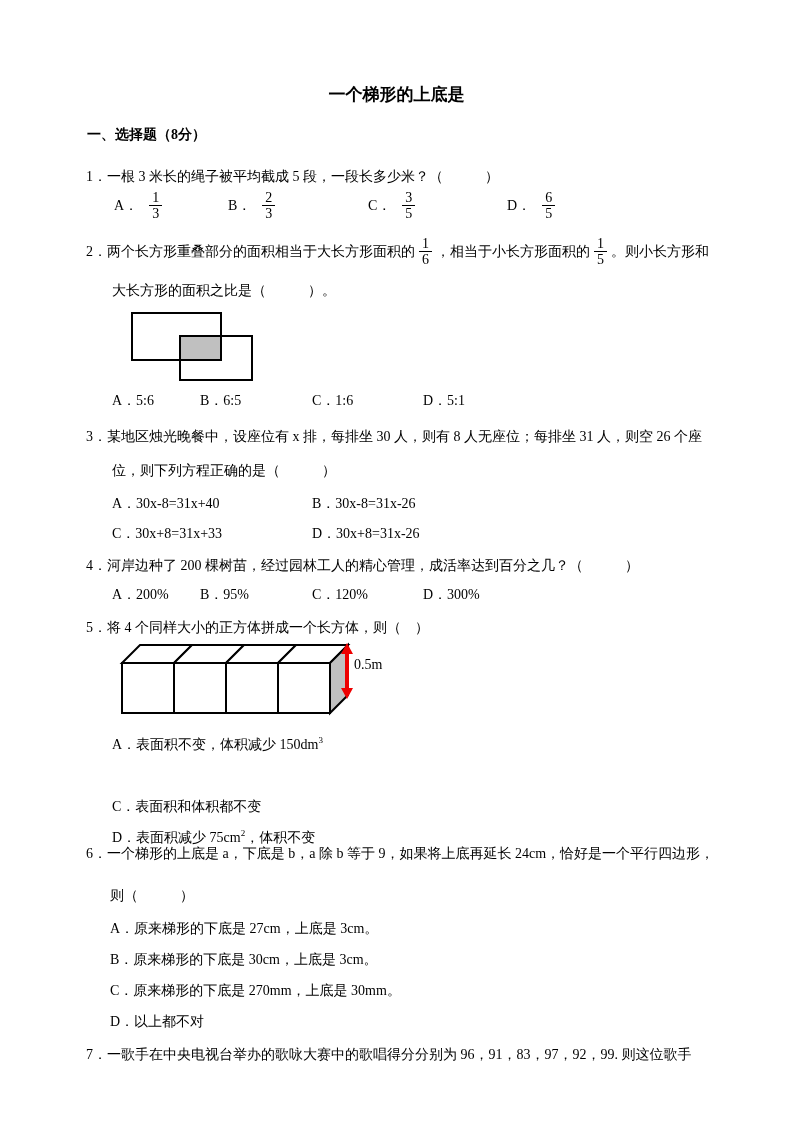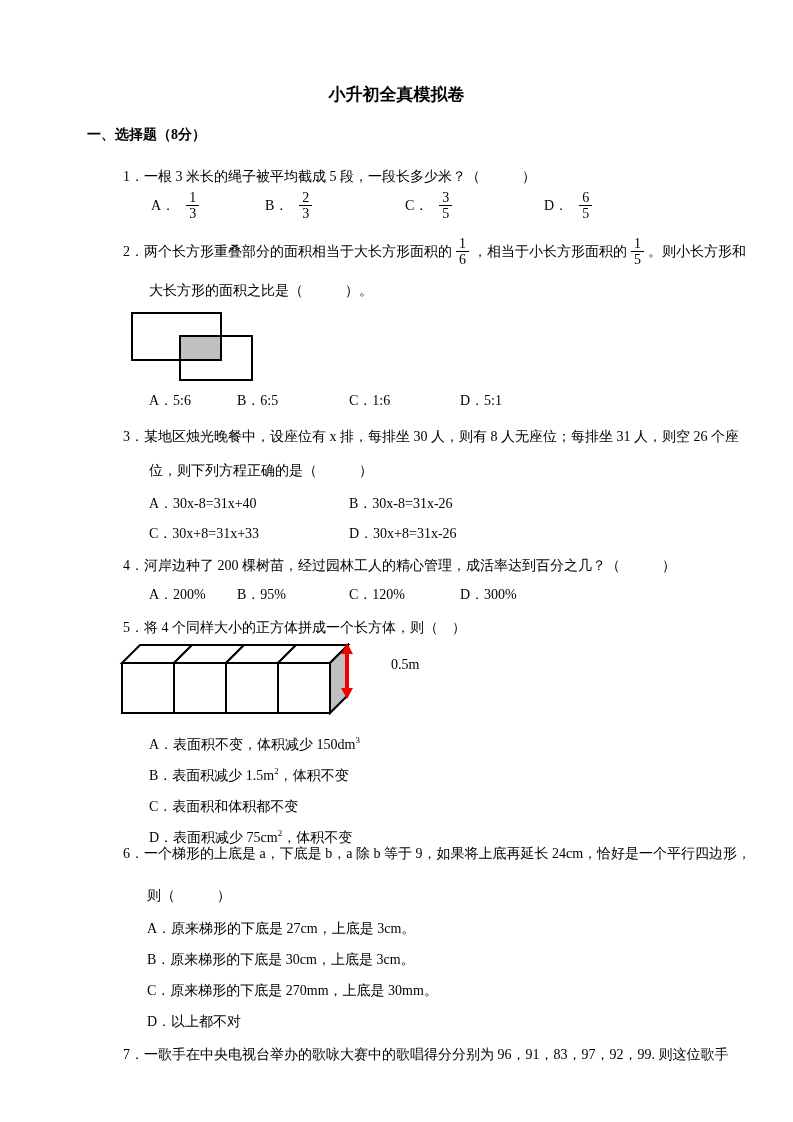--- a/index.html
+++ b/index.html
@@ -4,21 +4,21 @@
 <style>
   * { margin:0; padding:0; box-sizing:border-box; }
   html,body { background:#ffffff; }
   .page {
     position:relative; width:793px; height:1122px; margin:0 auto;
     background:#ffffff; color:#000;
     font-family:"Liberation Serif","DejaVu Serif",serif;
     overflow:hidden;
   }
   .abs { position:absolute; white-space:nowrap; }
-  .t   { font-size:14px; line-height:19px;margin-left:37px; }
+  .t   { font-size:14px; line-height:19px; }
   .title   { left:0; top:83px; width:100%; text-align:center; font-size:17px; font-weight:bold; }
   .section { left:87px; top:126px; font-size:14px; font-weight:bold; }
   .frac { display:inline-flex; flex-direction:column; align-items:center;
           font-size:14px; line-height:15px; margin:0 4px; }
   .frac .num, .frac .den { padding:0 3px; }
   .frac .den { border-top:1px solid #000; }
   .frow { display:flex; align-items:center; }
   .opt-label { margin-right:7px; }
   sup { font-size:9px; }
   
@@ -27,21 +27,21 @@
   .fig-overlap .big   { left:0;    top:0;    width:91px; height:49px; }
   .fig-overlap .small { left:48px; top:23px; width:74px; height:46px; }
   .fig-overlap .shade { position:absolute; left:48px; top:23px; width:43px; height:26px;
                         background:#c0c0c0; border:2px solid #000; }
 </style>
 </head>
 <body>
 
 <div class="page">
 
-  <div class="abs title">小升初全真模拟卷</div>
+  <div class="abs title">一个梯形的上底是</div>
   <div class="abs section">一、选择题（8分）</div>
 
   <div class="abs t" style="left:86px;top:167px">1．一根 3 米长的绳子被平均截成 5 段，一段长多少米？（　　　）</div>
   <span class="abs t frow" style="left:114px;top:190px">
     <span class="opt-label">A．</span>
     <span class="frac">
       <span class="num">1</span>
       <span class="den">3</span>
     </span>
   </span>
@@ -122,21 +122,20 @@
     <rect x="108" y="22" width="52" height="50" fill="#ffffff" stroke="#000" stroke-width="2"></rect>
     <rect x="160" y="22" width="52" height="50" fill="#ffffff" stroke="#000" stroke-width="2"></rect>
 
     <line x1="229" y1="10" x2="229" y2="51" stroke="#ee0000" stroke-width="4"></line>
     <polygon points="229,2 223,13 235,13" fill="#ee0000"></polygon>
     <polygon points="229,58 223,47 235,47" fill="#ee0000"></polygon>
   </svg>
   <div class="abs t" style="left:354px;top:655px">0.5m</div>
 
   <div class="abs t" style="left:112px;top:731px"><span>A．表面积不变，体积减少 150dm</span><sup>3</sup><span></span></div>
-  <div class="abs t" style="left:112px;top:762px"><span>B．表面积减少 1.5m</span><sup>2</sup><span>，体积不变</span></div>
   <div class="abs t" style="left:112px;top:793px"><span>C．表面积和体积都不变</span><sup></sup><span></span></div>
   <div class="abs t" style="left:112px;top:824px"><span>D．表面积减少 75cm</span><sup>2</sup><span>，体积不变</span></div>
 
   <div class="abs t" style="left:86px;top:844px">6．一个梯形的上底是 a，下底是 b，a 除 b 等于 9，如果将上底再延长 24cm，恰好是一个平行四边形，</div>
   <div class="abs t" style="left:110px;top:886px">则（　　　）</div>
   <div class="abs t" style="left:110px;top:919px">A．原来梯形的下底是 27cm，上底是 3cm。</div>
   <div class="abs t" style="left:110px;top:950px">B．原来梯形的下底是 30cm，上底是 3cm。</div>
   <div class="abs t" style="left:110px;top:981px">C．原来梯形的下底是 270mm，上底是 30mm。</div>
   <div class="abs t" style="left:110px;top:1012px">D．以上都不对</div>
 

